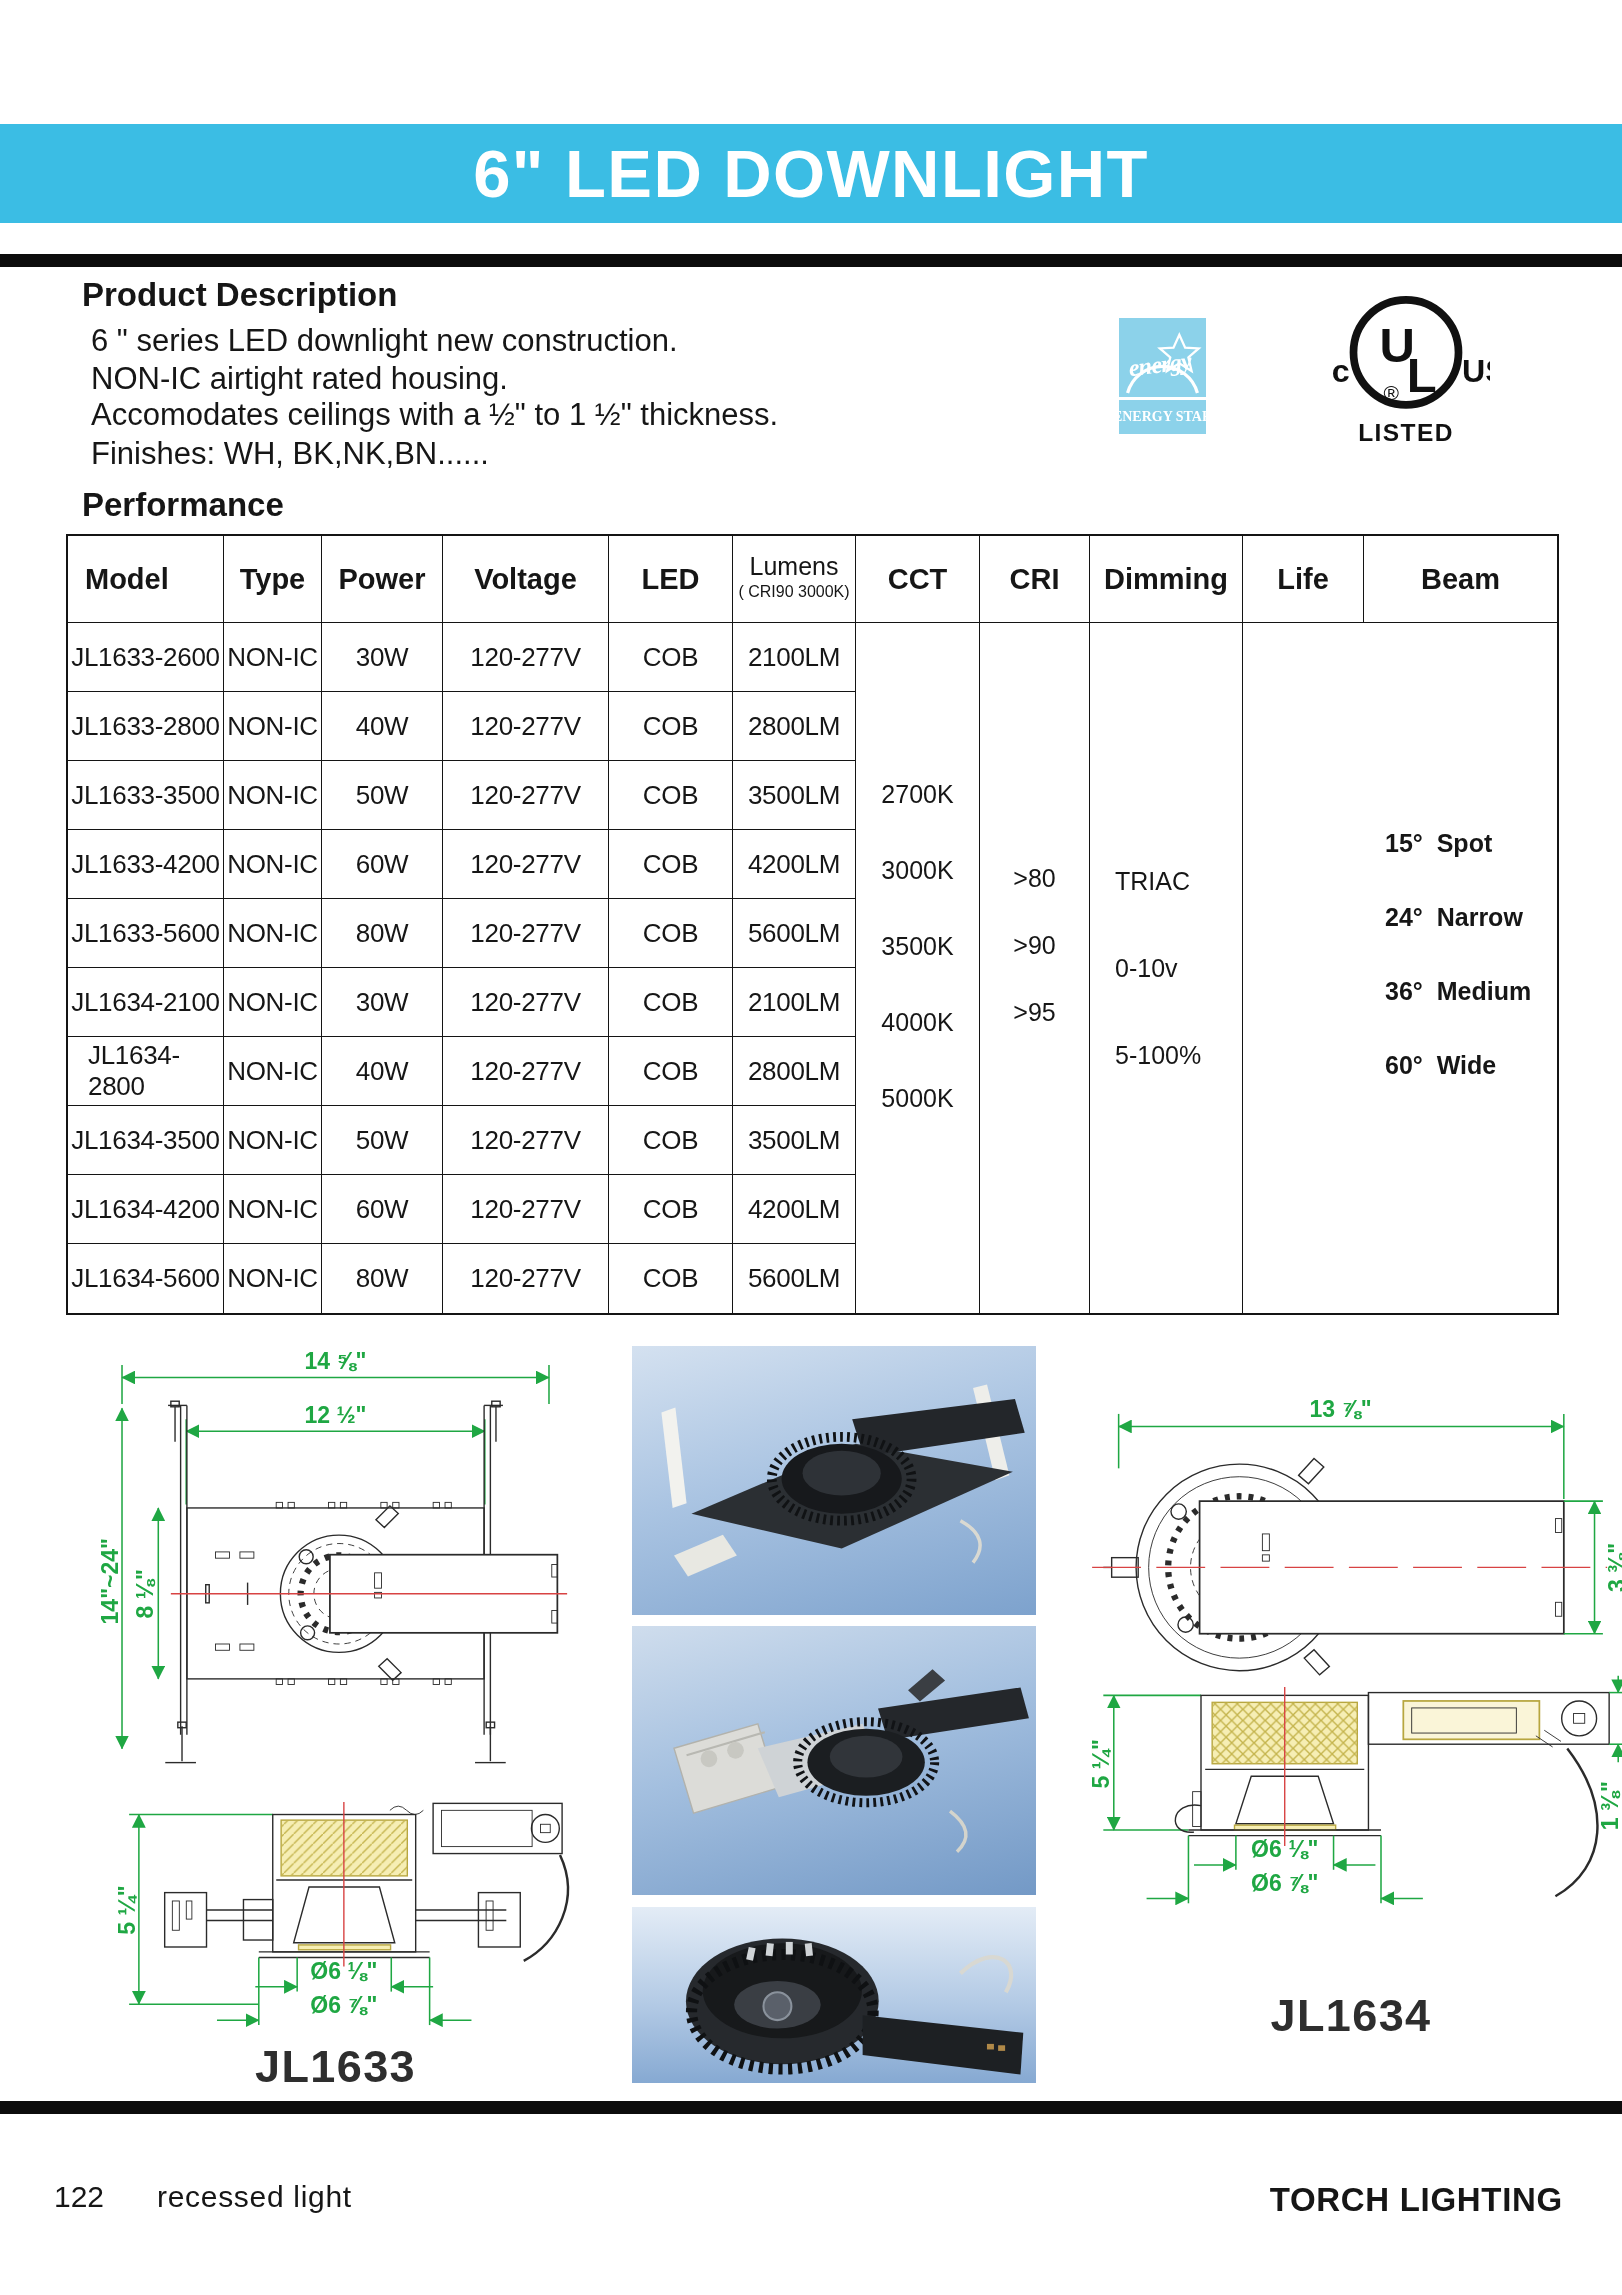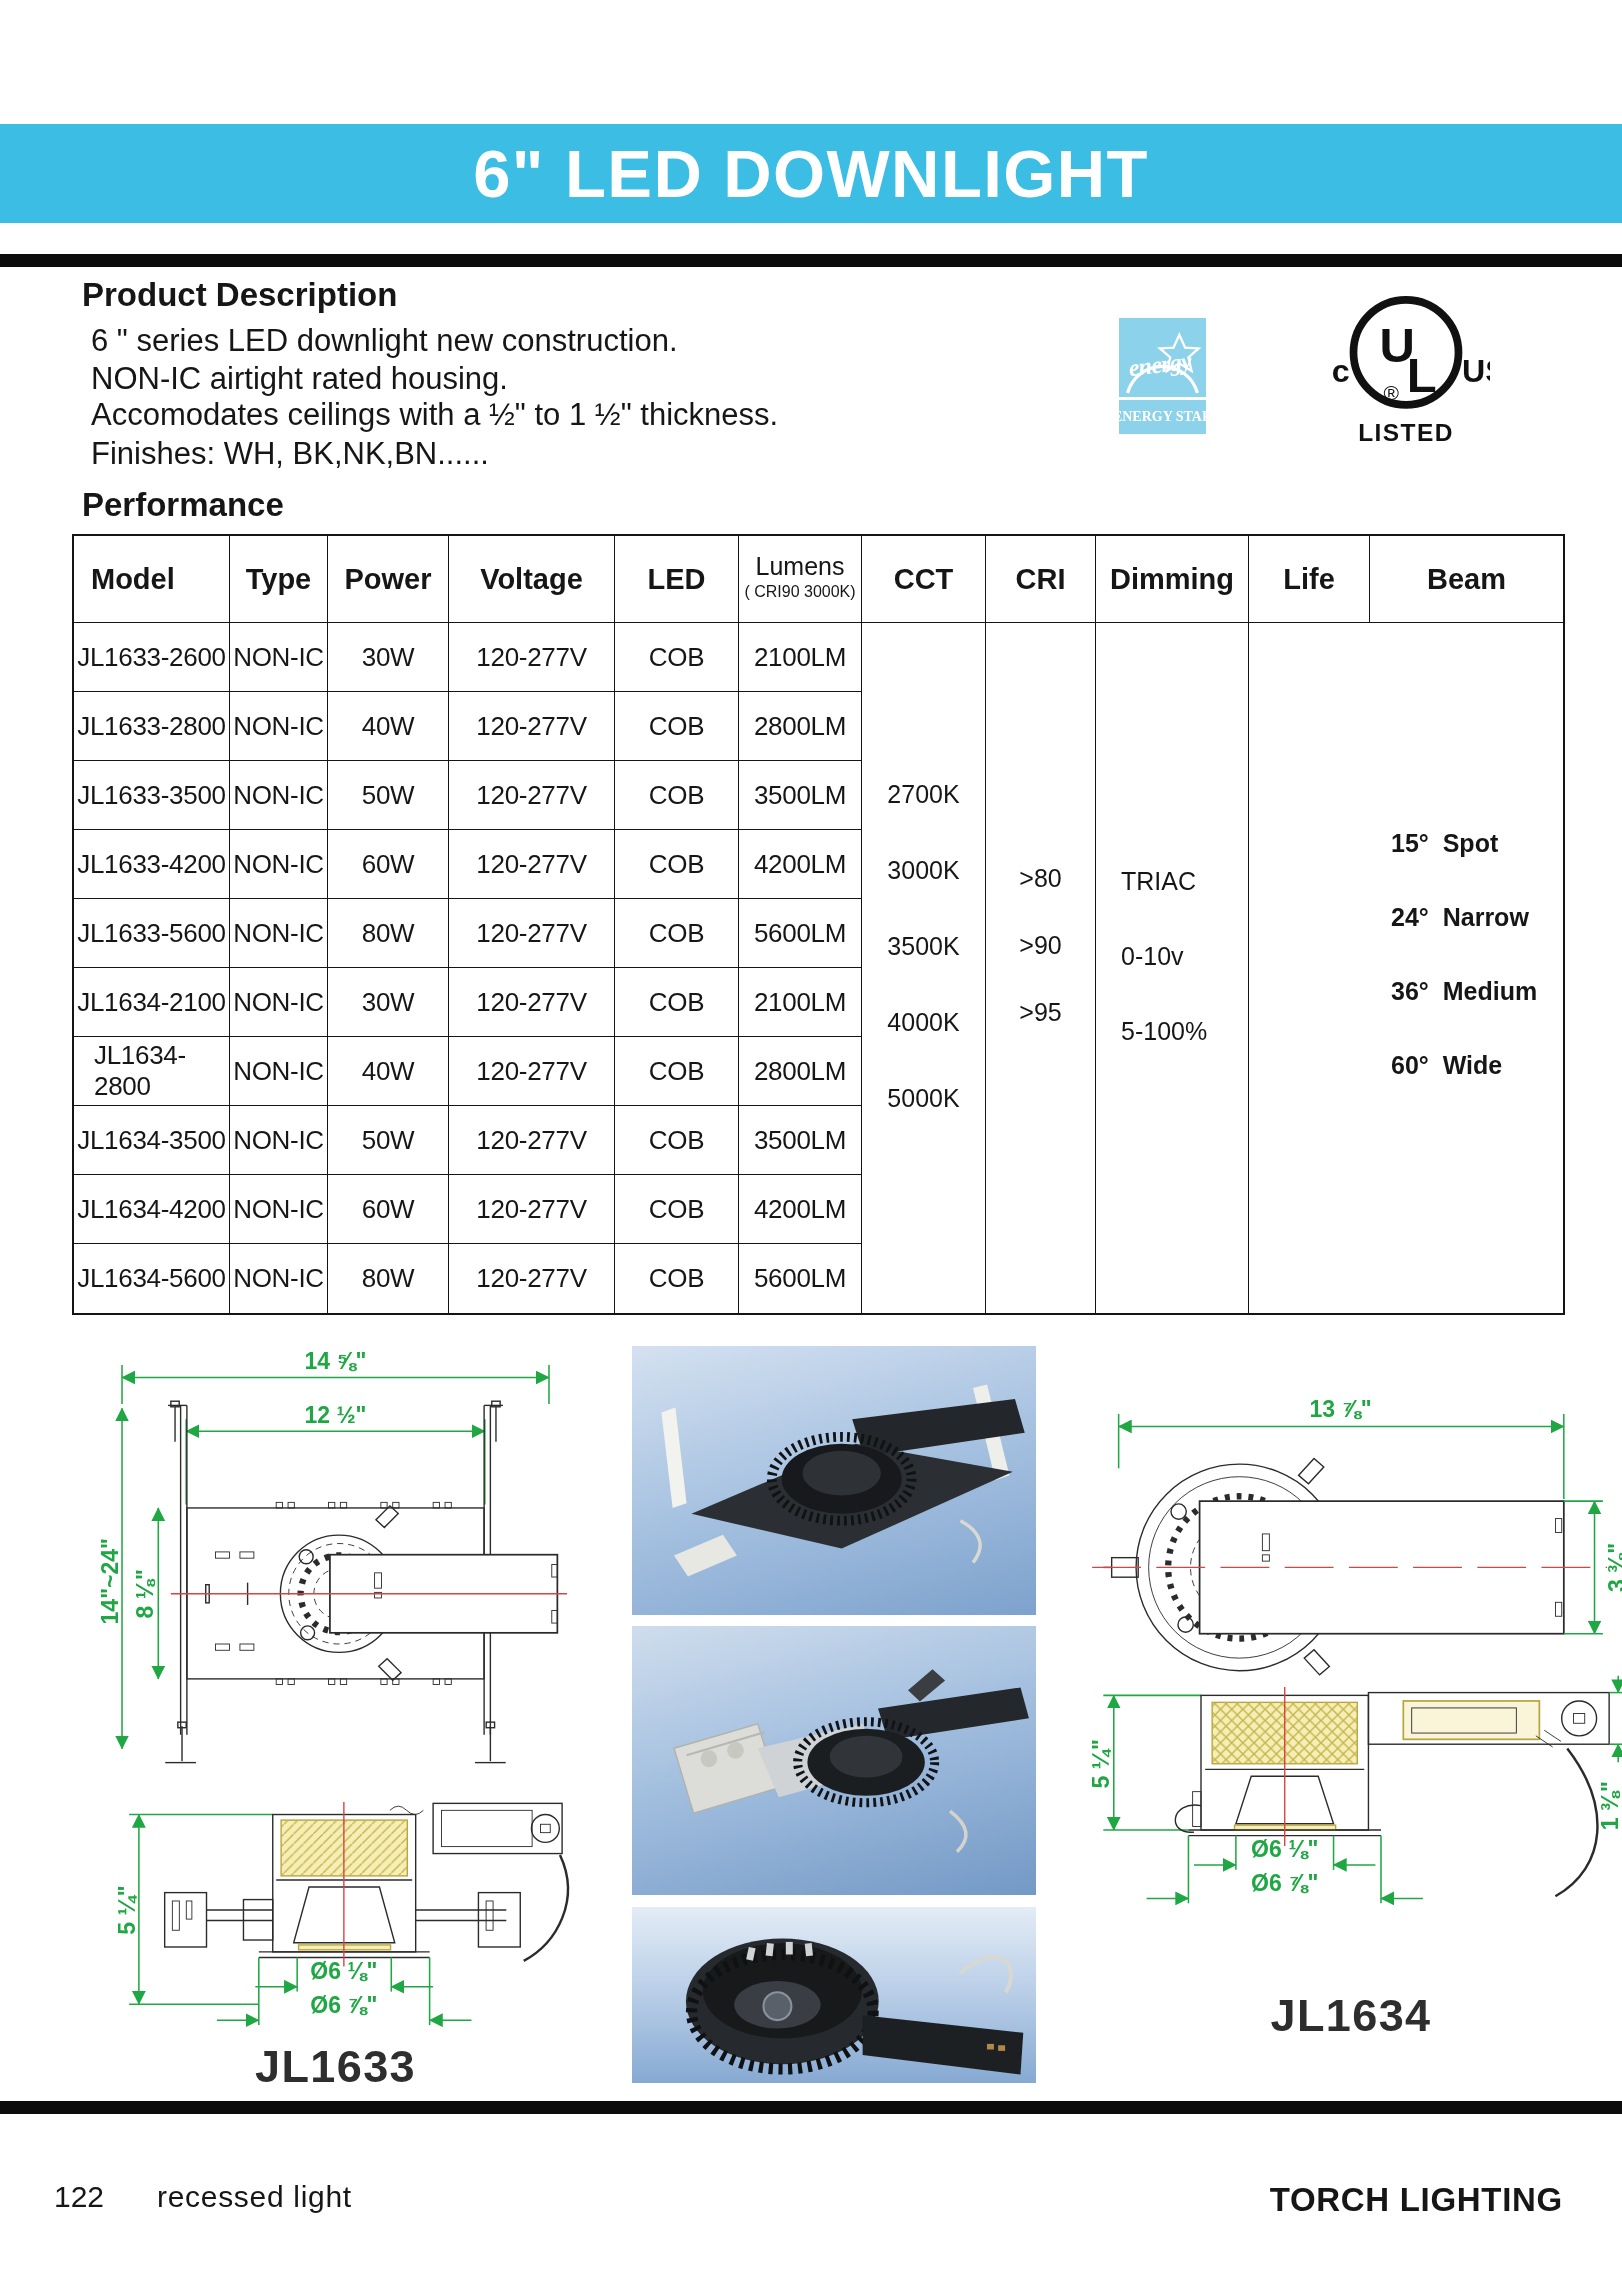--- a/index.html
+++ b/index.html
@@ -24,41 +24,41 @@
 
   
   .logo-es { position:absolute; left:1119px; top:318px; width:87px; height:116px;
              background:#8cd2ea; display:flex; flex-direction:column; }
   .logo-es .es-art { flex:1 1 auto; }
   .es-band { height:40px; border-top:3.5px solid #fff; display:flex; align-items:center; justify-content:center;
              color:#fff; font-size:14px; font-weight:700; letter-spacing:0px; white-space:nowrap;font-family:Liberation Serif, serif; }
   .logo-ul { position:absolute; left:1322px; top:288px; width:168px; height:168px; }
 
   
-  .perf-grid { position:absolute; left:72px; top:534px; display:grid; background:#fff;
+  .perf-grid { position:absolute; left:66px; top:534px; display:grid; background:#fff;
     grid-template-columns:156px 98px 121px 166px 124px 123px 124px 110px 153px 121px 193px;
     grid-template-rows:87px repeat(10, 69px);
     border:2.1px solid #141414; }
   .pt-h { display:flex; align-items:center; justify-content:center; font-size:29px; font-weight:700;
           border-right:1.4px solid #141414; border-bottom:1.4px solid #141414; }
   .pt-h.c1 { grid-column:1; justify-content:flex-start; padding-left:17px; }
   .pt-h.c2{grid-column:2}.pt-h.c3{grid-column:3}.pt-h.c4{grid-column:4}.pt-h.c5{grid-column:5}
   .pt-h.c6{grid-column:6; flex-direction:column; font-weight:400; font-size:25px; line-height:26.5px;text-align:center;}
   .pt-h.c7{grid-column:7}.pt-h.c8{grid-column:8}.pt-h.c9{grid-column:9}.pt-h.c10{grid-column:10}
   .pt-h.c11{grid-column:11; border-right:none;}
   .lum-sub { font-size:16px; font-weight:400; letter-spacing:0; }
   .pt-cell { display:flex; align-items:center; justify-content:center; font-size:26px;
              border-right:1.4px solid #141414; border-bottom:1.4px solid #141414; letter-spacing:-0.3px; }
   .pt-cell.lr { border-bottom:none; }
   .mg { grid-row:2 / span 10; display:flex; flex-direction:column; align-items:center;
         font-size:25px; border-right:1.4px solid #141414; }
   .mg > div { line-height:31px; }
   .cct  { grid-column:7; padding-top:156px; gap:45px; }
   .cri  { grid-column:8; padding-top:240px; gap:36px; }
-  .dimg { grid-column:9; padding-top:243px; gap:44px; align-items:flex-start; padding-left:25px; }
+  .dimg { grid-column:9; padding-top:243px; gap:56px; align-items:flex-start; padding-left:25px; }
   .life { grid-column:10; justify-content:center; }
   .beam { grid-column:11; border-right:none; padding-top:205px; gap:43px;
           align-items:flex-start; padding-left:21px; font-size:25px; font-weight:600; }
   .beam > div { white-space:pre; }
 
   
   svg.dwg { position:absolute; overflow:visible; }
   .tv1633 { left:98px; top:1344px; }
   .sv1633 { left:98px; top:1795px; }
   .tv1634 { left:1075px; top:1386px; }

